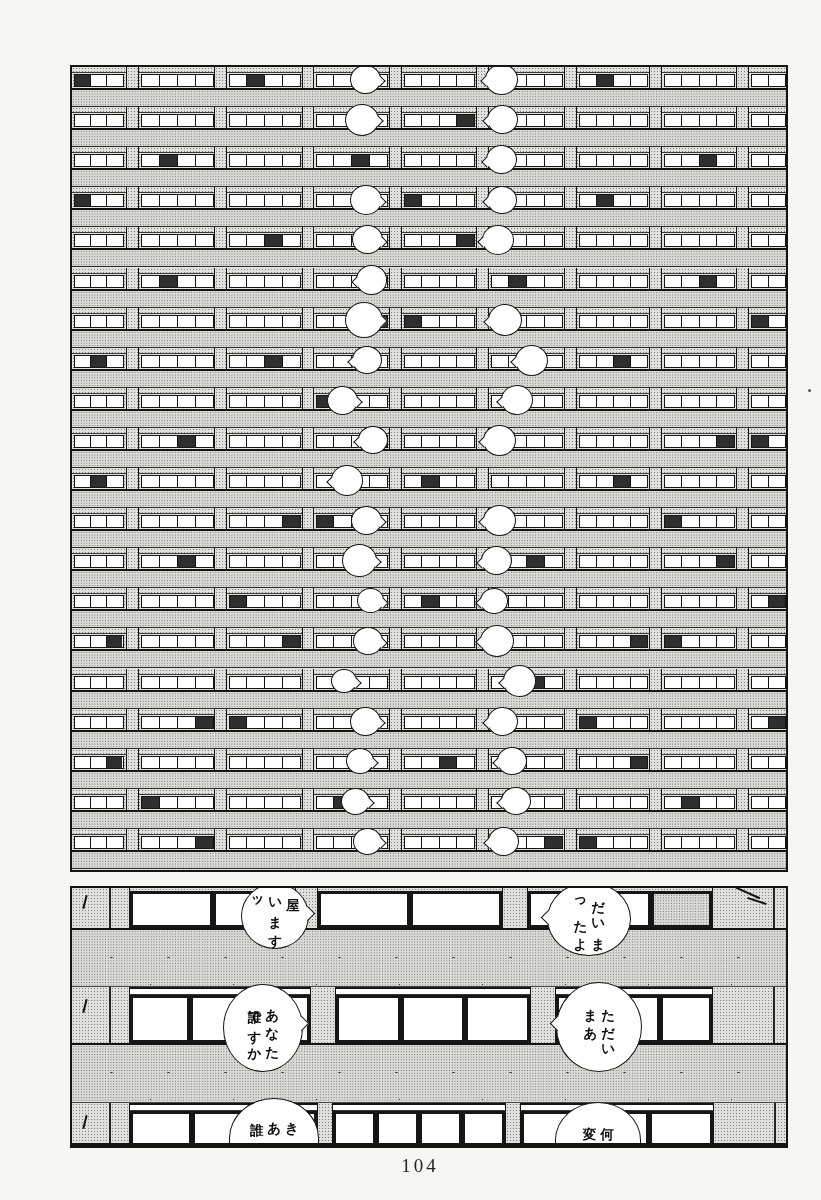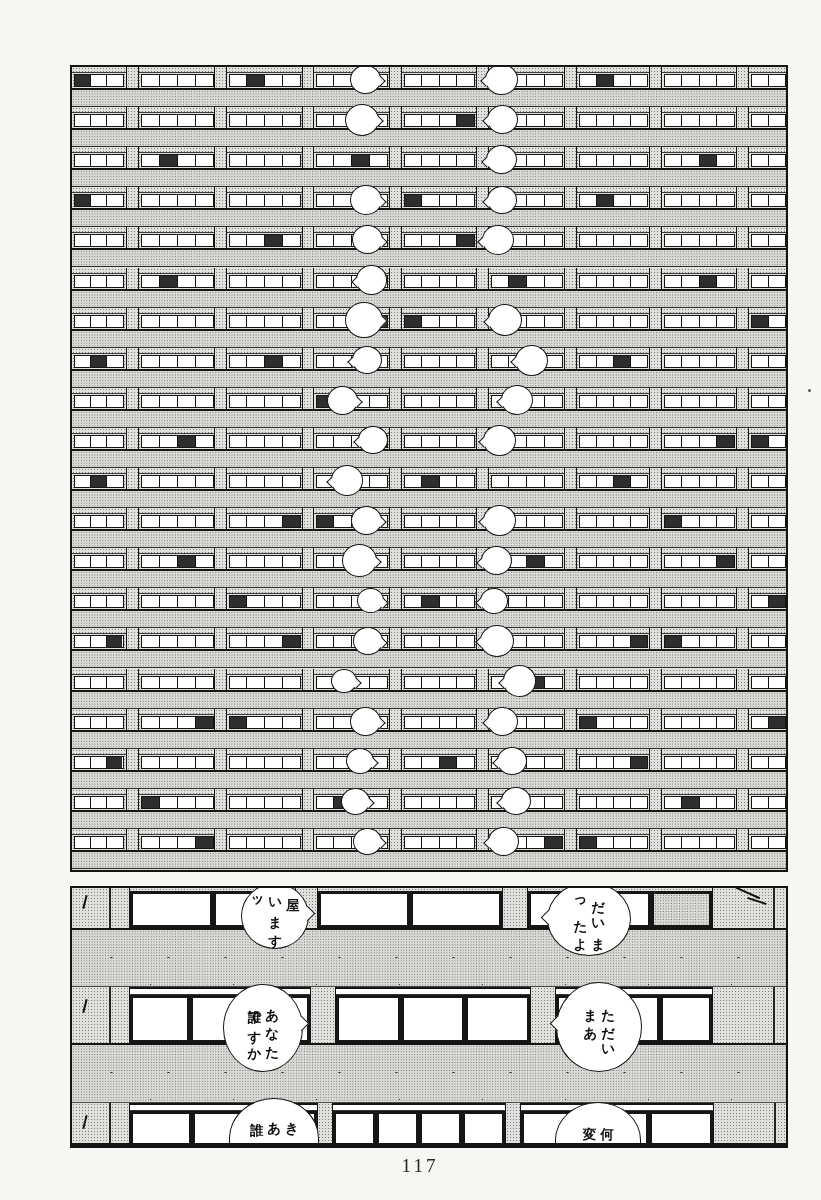--- a/index.html
+++ b/index.html
@@ -1613,16 +1613,16 @@
         <div class="btext">き
 あ
 誰</div>
       </div>
       <div class="bubble dome" style="left: 483px; top: 214px; width: 86px; height: 76px;">
         <div class="btext">何
 変</div>
       </div>
     </div>
 
-  <div class="page-number">117</div>
+  <div class="page-number">104</div>
 
   <div class="speck" style="left:808px;top:389px;width:3px;height:3px;"></div>
 </div>
 
 </body></html>

